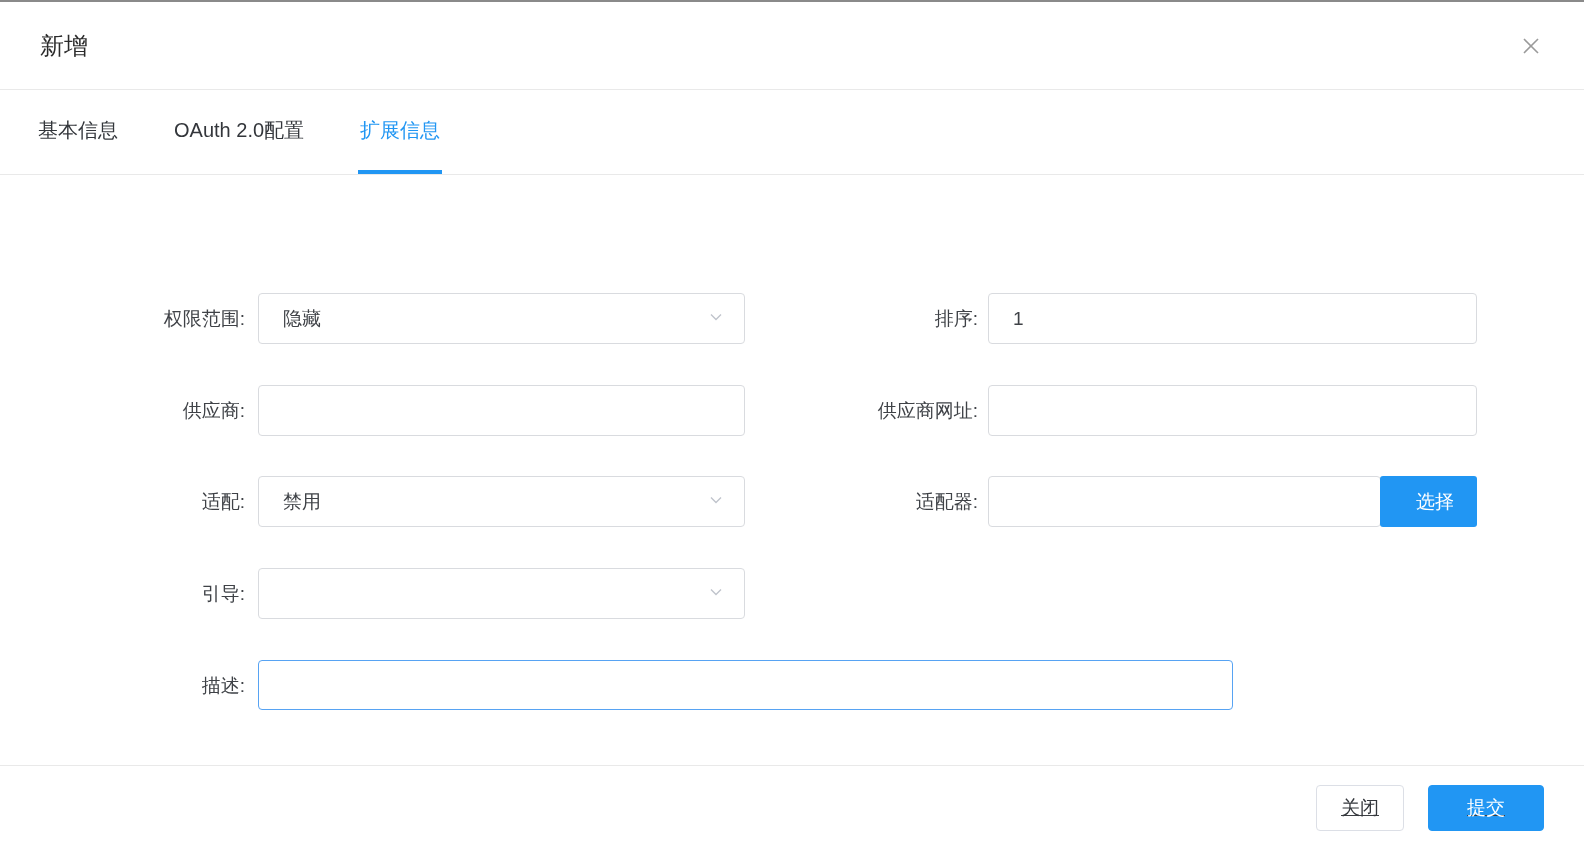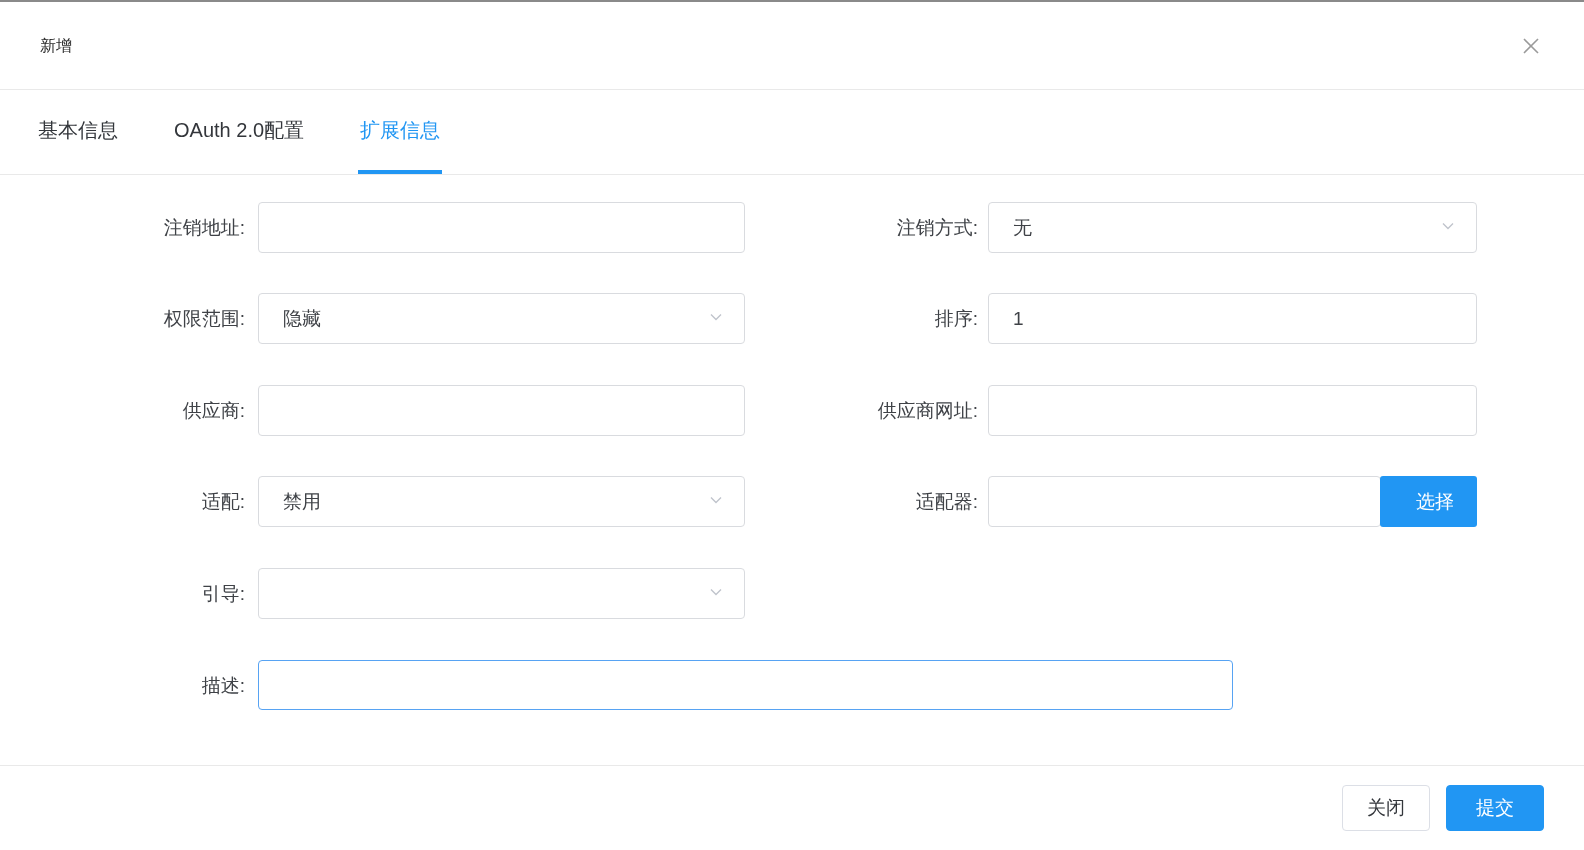--- a/index.html
+++ b/index.html
@@ -13,21 +13,21 @@
   *{box-sizing:border-box;}
   html,body{margin:0;padding:0;background:#fff;}
   body{font-family:"Liberation Sans","DejaVu Sans",sans-serif;color:var(--text);}
   .dialog{
     position:relative;width:1584px;height:850px;background:#fff;
     border-top:2px solid #8a8a8a;overflow:hidden;
   }
   
   .hdr{position:absolute;left:0;top:0;width:100%;height:88px;border-bottom:1px solid var(--divider);}
   .hdr-title{position:absolute;left:40px;top:0;height:88px;display:flex;align-items:center;
-    font-size:16px;color:#2b2b2b;}
+    font-size:24px;color:#2b2b2b;}
   .close-x{position:absolute;right:42px;top:0;height:88px;display:flex;align-items:center;
     font-size:24px;color:#9a9a9a;cursor:pointer;line-height:1;}
   
   .tabbar{position:absolute;left:0;top:89px;width:100%;height:84px;
     border-bottom:1px solid var(--divider);display:flex;align-items:stretch;padding-left:36px;}
   .tab{display:flex;align-items:center;margin-right:52px;font-size:20px;color:#33363b;
     border-bottom:4px solid transparent;cursor:pointer;padding:0 2px;justify-content:center;}
   .tab.active{color:var(--accent);border-bottom-color:var(--accent);}
   
   .row{position:absolute;height:51px;}
@@ -41,25 +41,25 @@
   .l-ctrl{left:258px;width:487px;}
   .r-ctrl{left:988px;width:489px;}
   .sel{display:flex;align-items:center;padding:0 46px 0 24px;cursor:pointer;position:absolute;}
   .sel .chev{position:absolute;right:20px;top:50%;transform:translateY(-50%);}
   .adapter-input{left:988px;width:393px;}
   .btn-attach{position:absolute;left:1380px;top:0;width:97px;height:51px;border:none;
     background:var(--accent);color:#fff;font-size:19px;border-radius:3px;cursor:pointer;font-family:inherit;padding-left:19px;}
   .desc-input{left:258px;width:975px;height:50px;border-color:var(--focus);}
   
   .ftr{position:absolute;left:0;bottom:0;width:100%;height:85px;border-top:1px solid var(--divider);
-    display:flex;align-items:center;justify-content:flex-end;padding-right:40px;gap:16px;}
+    display:flex;align-items:center;justify-content:flex-end;padding-right:40px;gap:24px;text-decoration:underline;}
   .btn{height:46px;border-radius:4px;font-size:19px;cursor:pointer;font-family:inherit;
     display:flex;align-items:center;justify-content:center;}
   .btn-plain{width:88px;background:#fff;border:1px solid #dcdfe6;color:#33363b;}
-  .btn-primary{width:98px;background:var(--accent);border:1px solid var(--accent);color:#fff;}
+  .btn-primary{width:116px;background:var(--accent);border:1px solid var(--accent);color:#fff;}
 </style>
 </head>
 <body>
 
 <div class="dialog">
 
   <div class="hdr">
     <div class="hdr-title">新增</div>
     <div class="close-x">
       <svg width="22" height="22" viewBox="0 0 22 22" fill="none" stroke="#9a9a9a" stroke-width="1.6">
@@ -74,33 +74,20 @@
       <span>基本信息</span>
     </div>
     <div class="tab">
       <span>OAuth 2.0配置</span>
     </div>
     <div class="tab active">
       <span>扩展信息</span>
     </div>
   </div>
 
-  <div class="row" style="top:200px;left:0;width:1584px;">
-    <div class="lbl l-lbl">注销地址:</div>
-    <input class="ctrl l-ctrl" value="" style="">
-    <div class="lbl r-lbl">注销方式:</div>
-    <div class="ctrl r-ctrl sel">
-      <span>无</span>
-      <span class="chev">
-        <svg width="16" height="16" viewBox="0 0 16 16" fill="none" stroke="#c0c4cc" stroke-width="1.4">
-            <polyline points="3,5.5 8,10.5 13,5.5"></polyline>
-          </svg>
-      </span>
-    </div>
-  </div>
 
   <div class="row" style="top:291px;left:0;width:1396px;">
     <div class="lbl l-lbl">权限范围:</div>
     <div class="ctrl l-ctrl sel">
       <span>隐藏</span>
       <span class="chev">
         <svg width="16" height="16" viewBox="0 0 16 16" fill="none" stroke="#c0c4cc" stroke-width="1.4">
             <polyline points="3,5.5 8,10.5 13,5.5"></polyline>
           </svg>
       </span>

